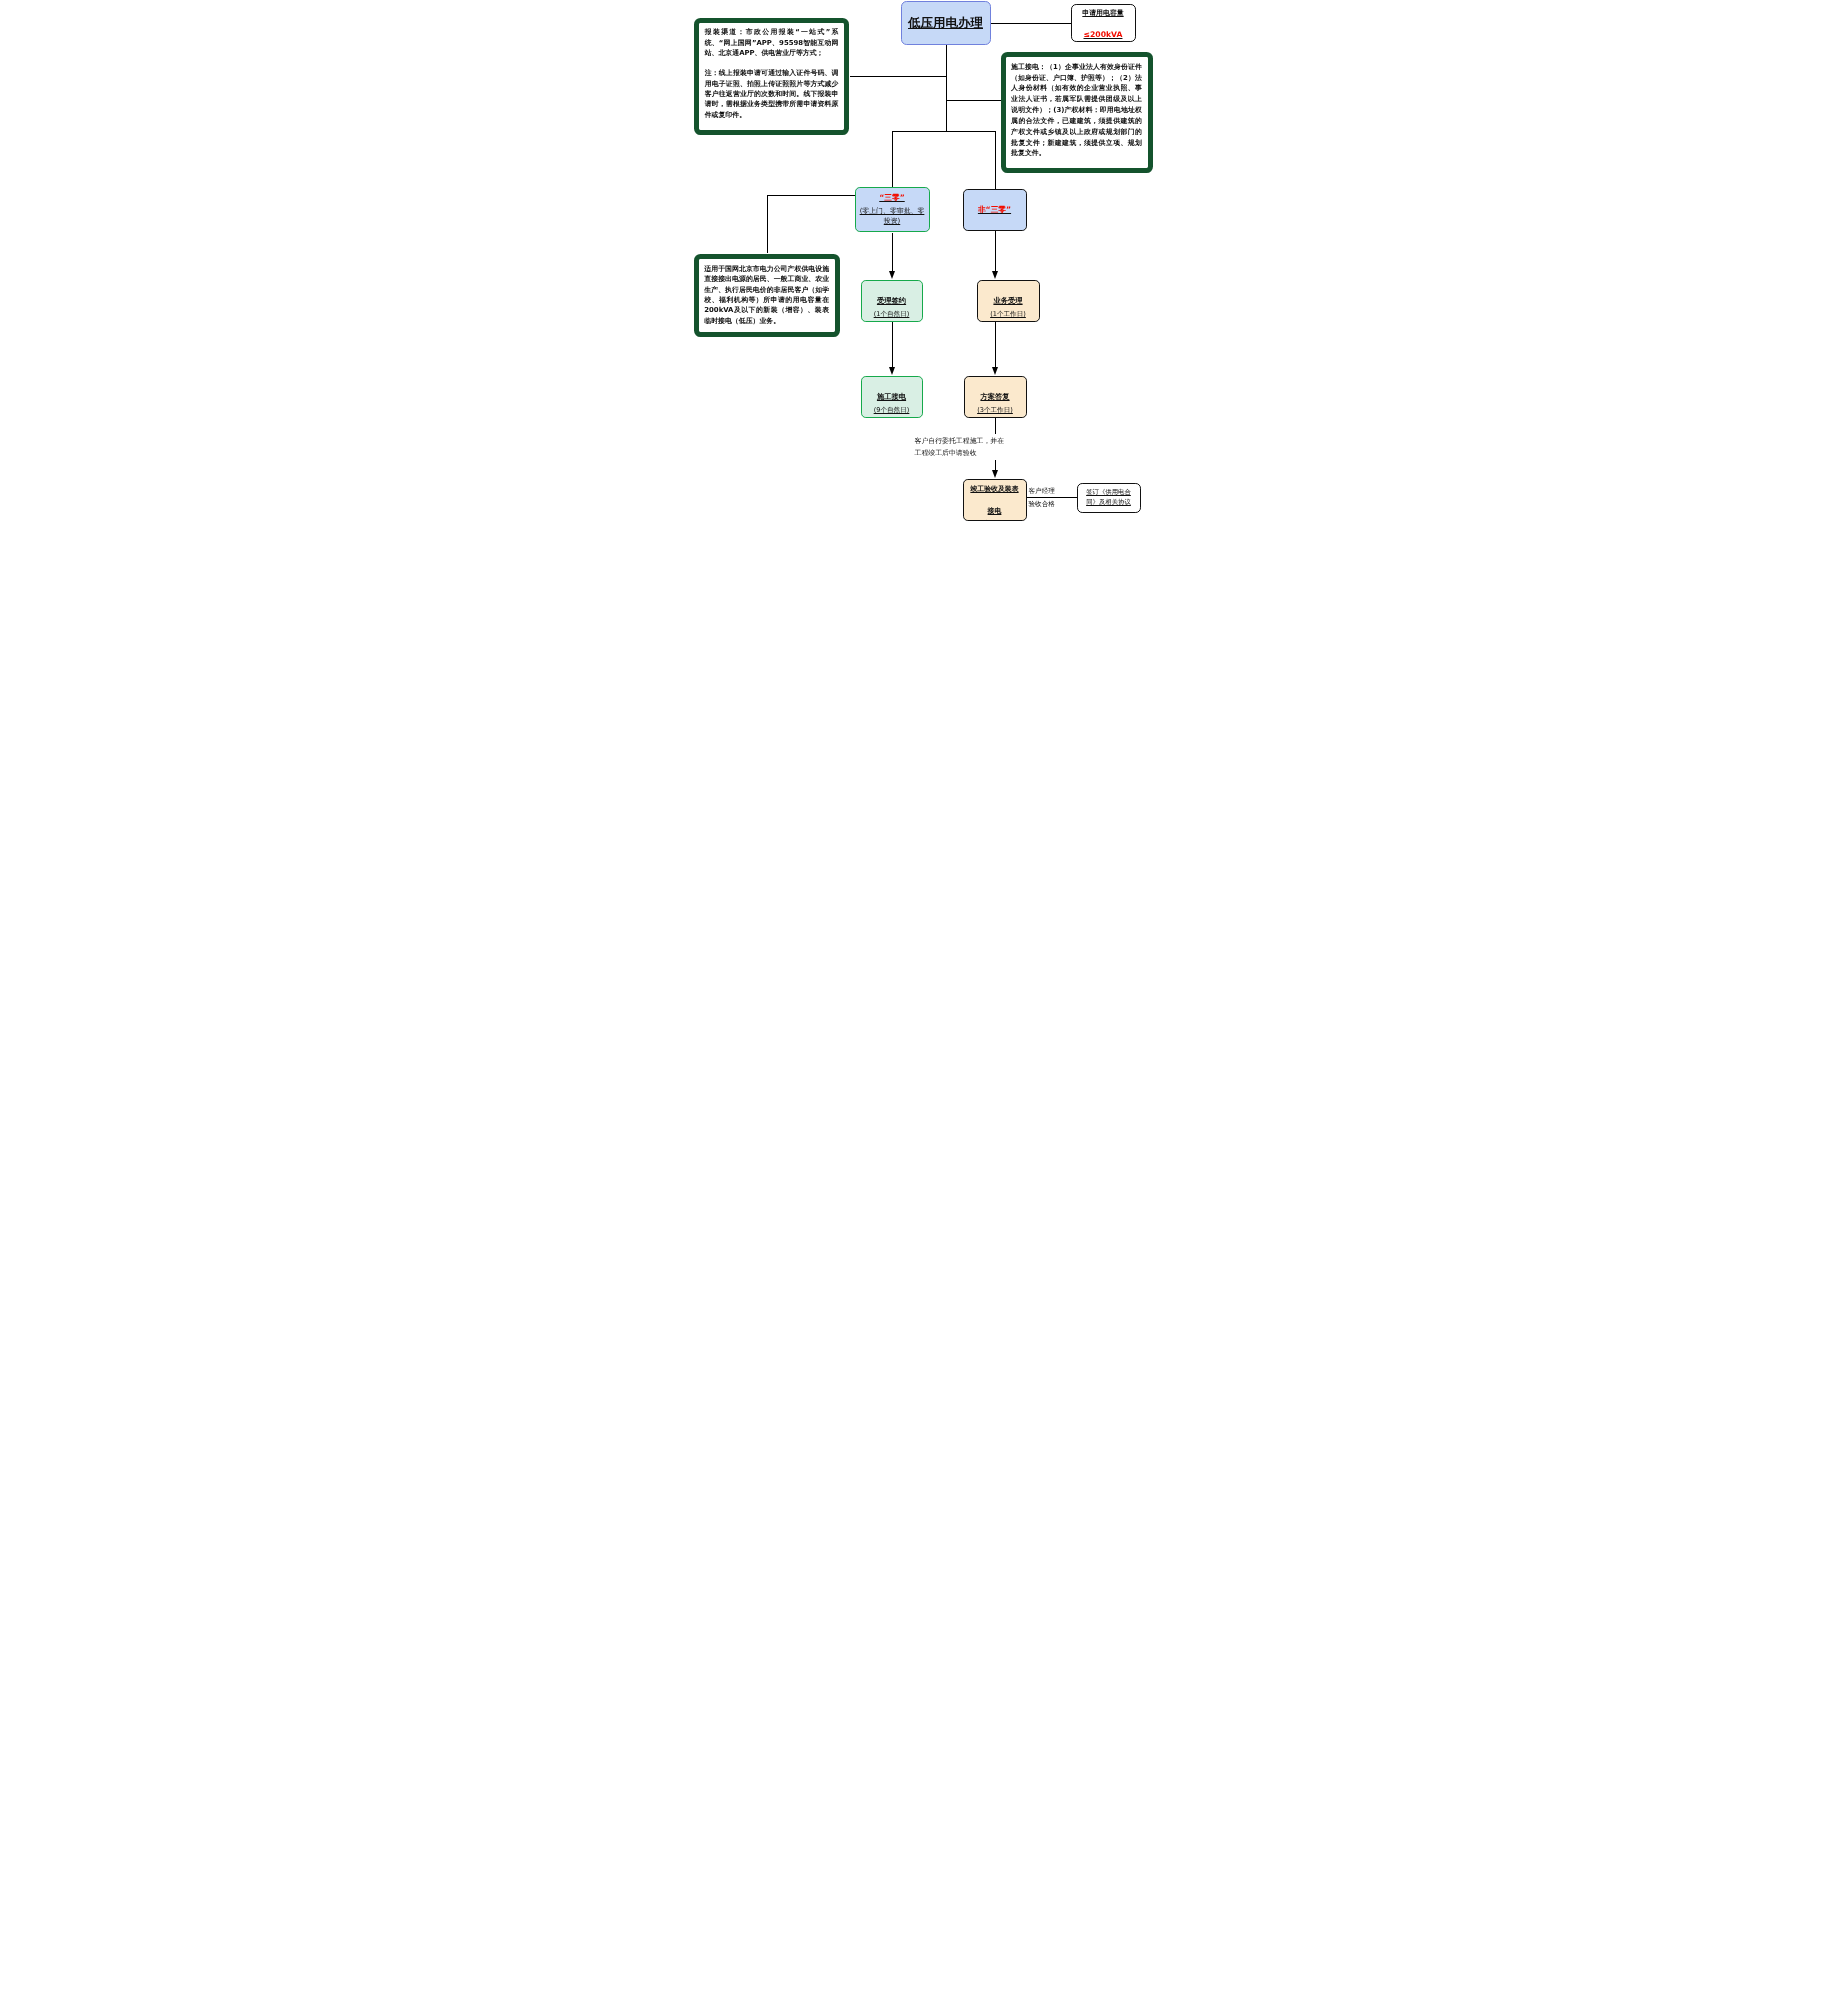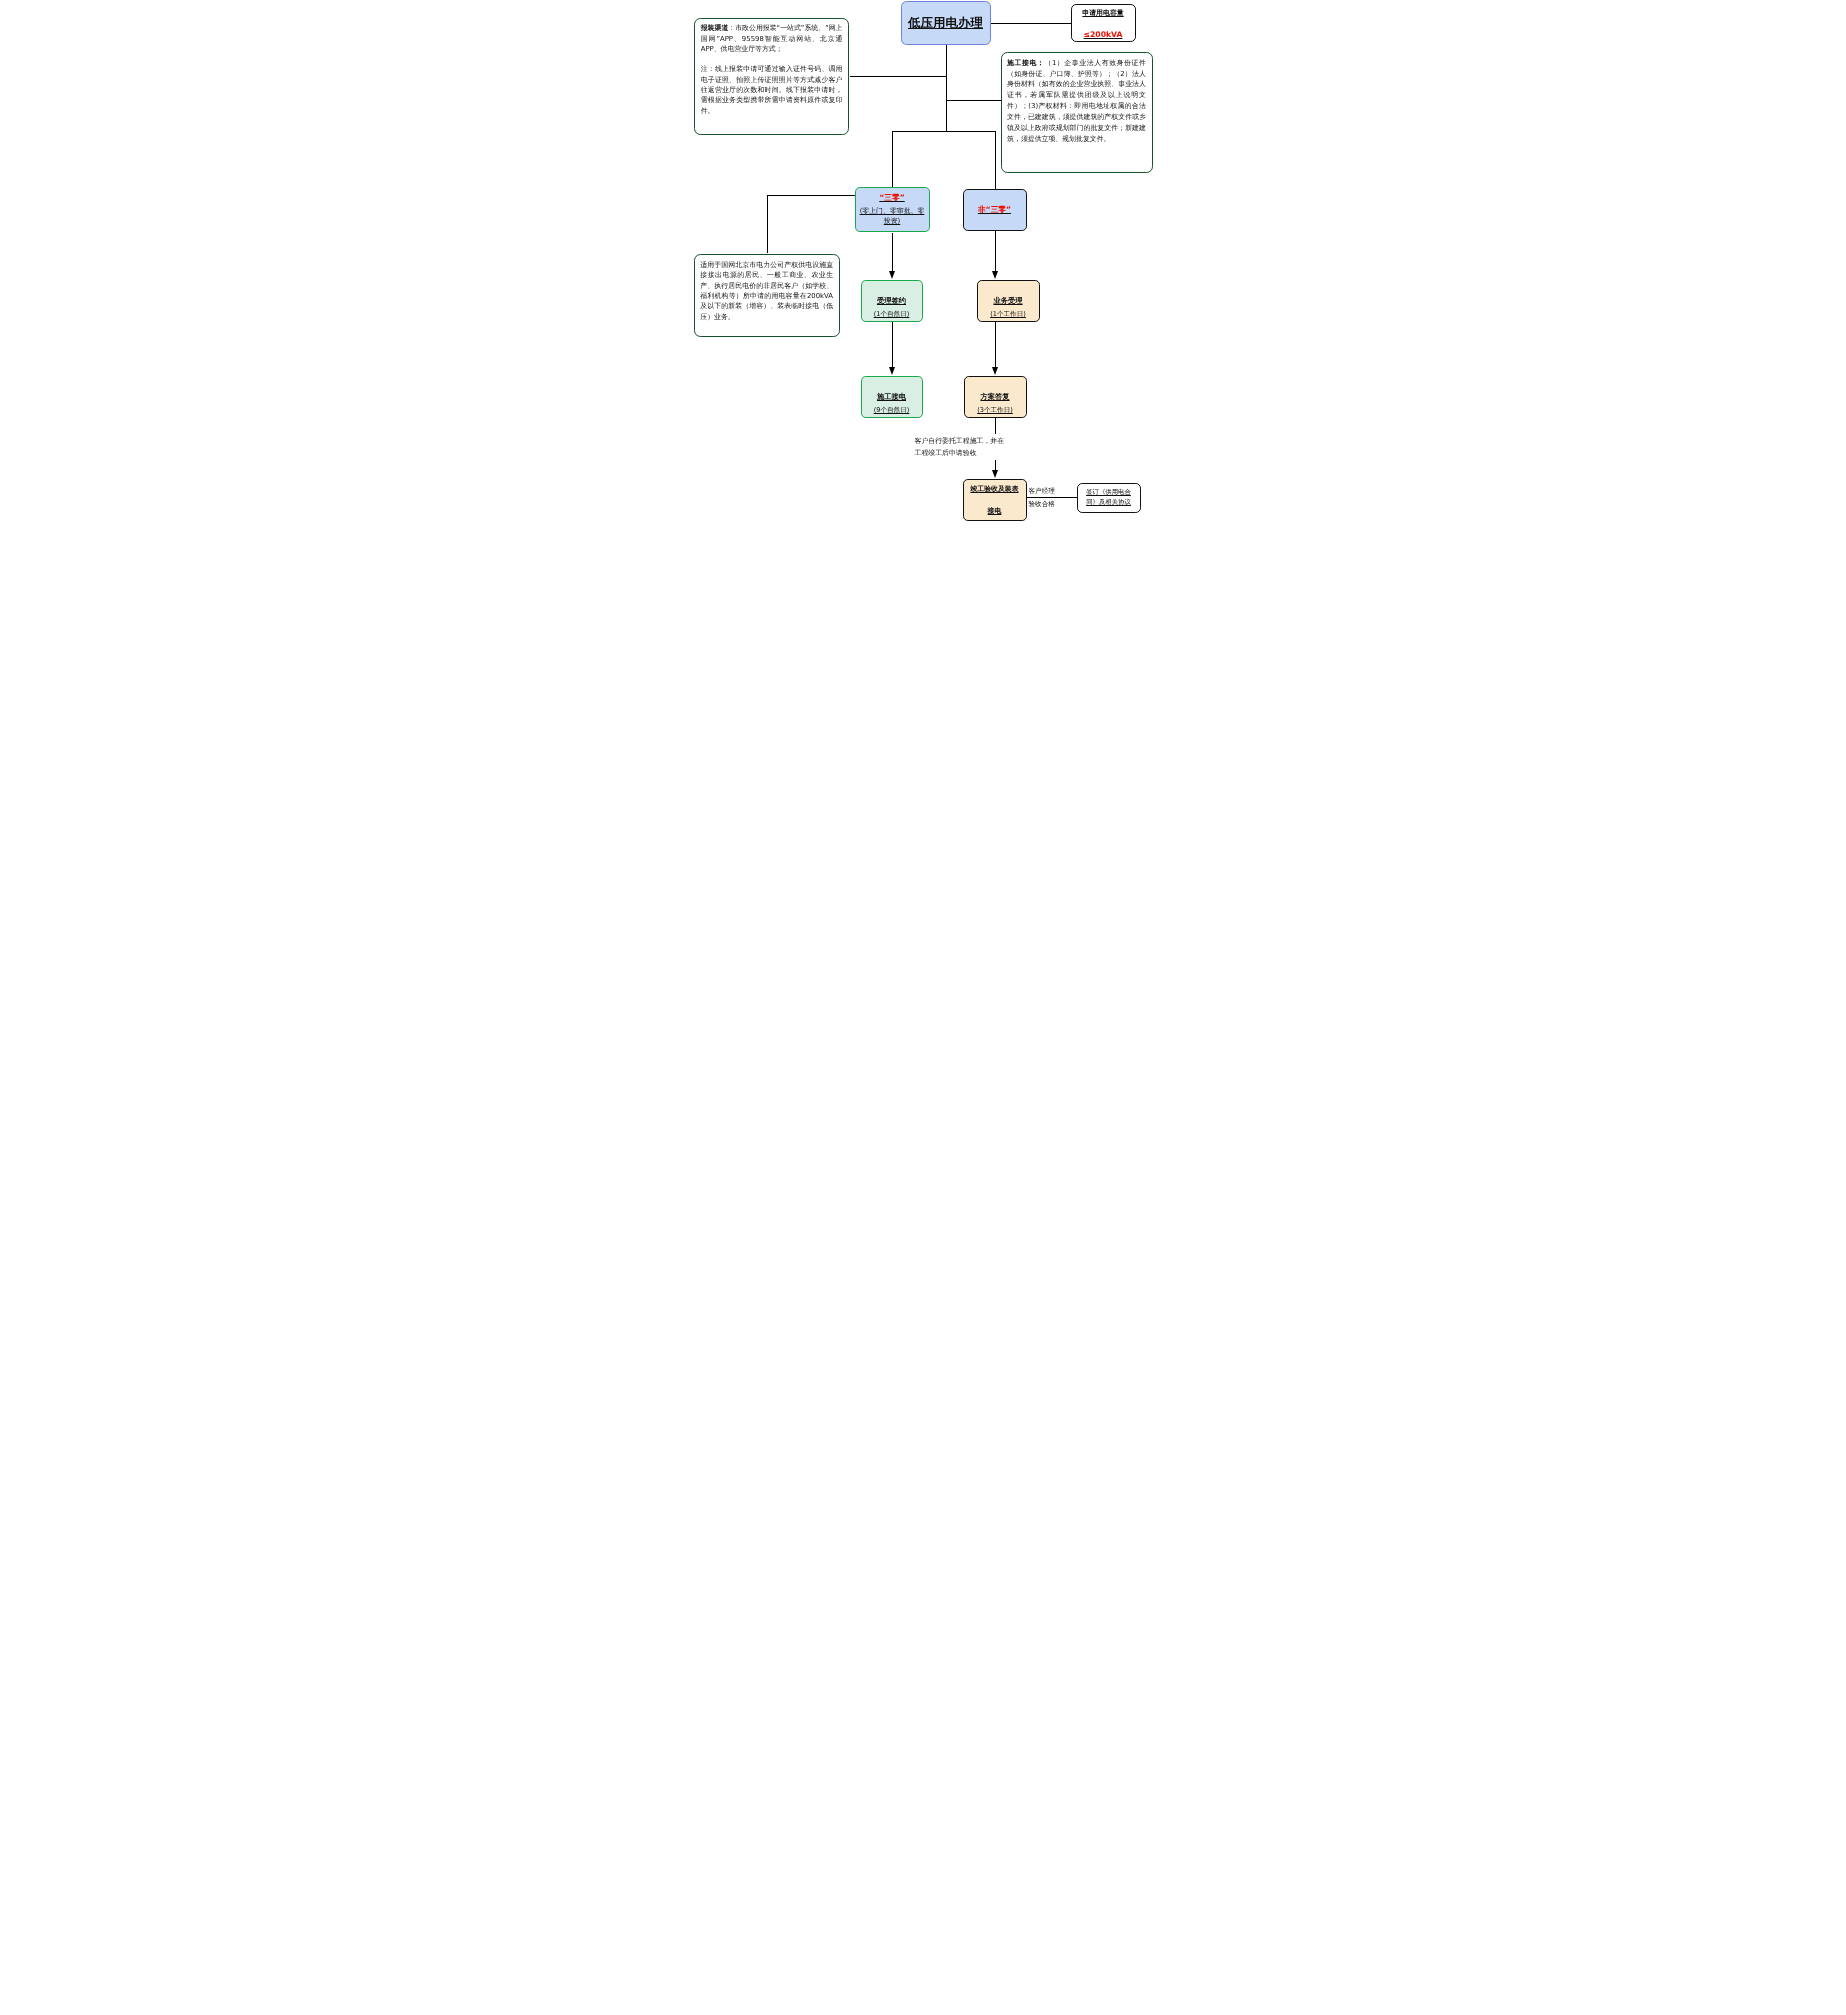--- a/index.html
+++ b/index.html
@@ -1,19 +1,19 @@
 <!DOCTYPE html>
 <html style="font-size:6.4px"><head>
 <meta charset="utf-8">
 <style>
   html,body{margin:0;padding:0;background:#ffffff;}
   body{font-family:"DejaVu Sans","Liberation Sans",sans-serif;color:#111;}
   .canvas{position:relative;width:461px;height:521px;background:#ffffff;overflow:hidden;margin:0 auto;}
   .box{position:absolute;box-sizing:border-box;display:flex;flex-direction:column;align-items:center;justify-content:center;text-align:center;text-decoration:underline;}
-  .note{position:absolute;box-sizing:border-box;background:#fff;border:1px solid #14532d;border-radius:6.4px;padding:4.8px 5.6px;text-align:justify;}
+  .note{position:absolute;box-sizing:border-box;background:#fff;border:5px solid #14532d;border-radius:6.4px;padding:4.8px 5.6px;text-align:justify;font-weight:bold;}
   .note p{margin:0;}
   .blue-fill{background:#c6d9f7;}
   .mint-fill{background:#d9efe4;}
   .peach-fill{background:#fbe9cd;}
   .blue-border{border:1.6px solid #7081dd;border-radius:5.6px;}
   .green-border{border:1.6px solid #16a94b;border-radius:4.8px;}
   .black-border{border:1.6px solid #111;border-radius:4.8px;}
   .line{position:absolute;background:#000;}
   .hline{height:0.8px;}
   .vline{width:0.8px;}

